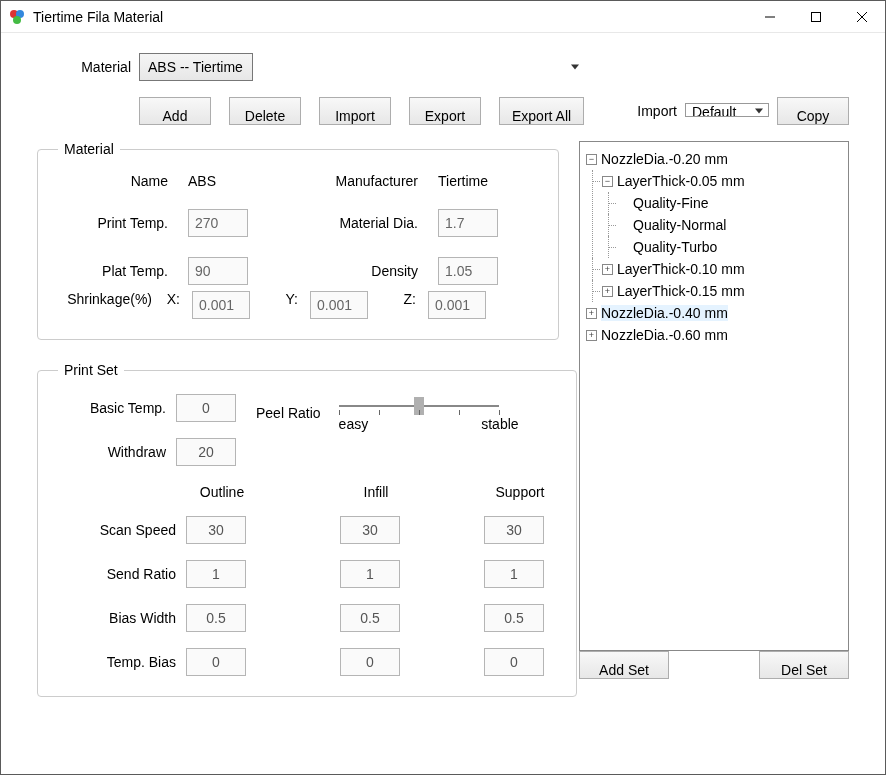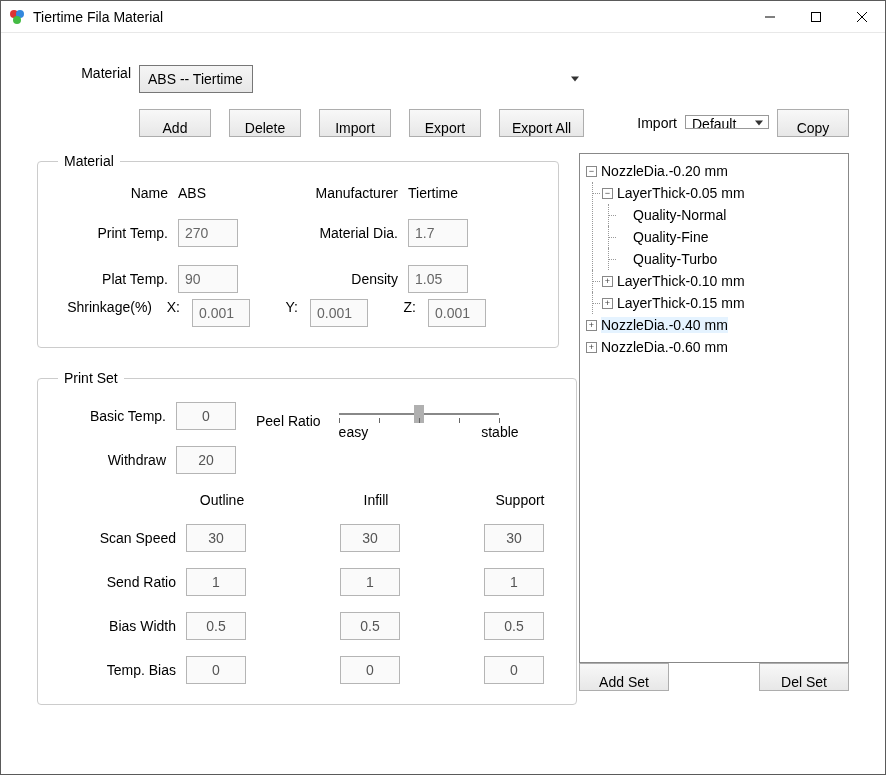--- a/index.html
+++ b/index.html
@@ -22,21 +22,21 @@
   .win-btn svg { width:10px; height:10px; }
 
   .content { padding:20px 36px 20px 36px; }
 
   .row { display:flex; align-items:center; margin-bottom:10px; }
   .label-right { text-align:right; }
   .material-select {
     flex:1; height:28px; border:1px solid #777; background:linear-gradient(#f5f5f5,#e7e7e7);
     padding:0 8px; appearance:none; position:relative;
   }
-  .select-wrap { flex:1; position:relative; margin-left:8px; max-width:450px;margin-top:12px;}
+  .select-wrap { flex:1; position:relative; margin-left:8px; max-width:450px;}
   .select-wrap::after {
     content:""; position:absolute; right:10px; top:50%; transform:translateY(-50%);
     border-left:4px solid transparent; border-right:4px solid transparent; border-top:5px solid #333;
     pointer-events:none;
   }
 
   .btn {
     height:28px; border:1px solid #adadad; background:linear-gradient(#f8f8f8,#e7e7e7);
     padding:10px 12px; min-width:72px; cursor:default;
   }
@@ -47,21 +47,21 @@
 
   .layout-main { display:flex; gap:20px; margin-top:16px; }
   .left-col { flex:1; min-width:0;}
   .right-col { width:270px; }
 
   fieldset.group {
     border:1px solid #ccc; border-radius:4px; padding:16px 20px 20px 20px; margin:0 0 22px 0;
   }
   fieldset.group legend { padding:0 6px; }
 
-  .material-grid { display:grid; grid-template-columns:110px 90px 120px 90px; row-gap:18px; column-gap:10px; align-items:center;}
+  .material-grid { display:grid; grid-template-columns:110px 90px 120px 90px; row-gap:18px; column-gap:10px; align-items:center;gap:20px;}
   .material-grid .lbl { text-align:right;}
   .material-grid input { width:60px; height:28px; border:1px solid #b5b5b5; background:#fafafa; padding:0 6px; color:#666;}
   .material-grid .val-text {}
 
   .shrink-row { display:flex; align-items:flex-start; gap:12px; margin-top:6px;}
   .shrink-row .lbl { width:94px; text-align:right;}
   .shrink-row .axis { width:16px; text-align:right;}
   .shrink-row input { width:58px; height:28px; border:1px solid #b5b5b5; background:#fafafa; color:#666; padding:0 6px; text-align:left;}
 
   .printset-grid {
@@ -312,27 +312,27 @@
               <ul>
                 <li>
                   <div class="tree-node">
                       <span class="tree-toggle">−</span>
                       <span>LayerThick-0.05 mm</span>
                     </div>
                   <ul>
                     <li>
                         <div class="tree-node">
                           <span class="tree-noicon"></span>
-                          <span>Quality-Normal</span>
+                          <span>Quality-Fine</span>
                         </div>
                       </li>
                     <li>
                         <div class="tree-node">
                           <span class="tree-noicon"></span>
-                          <span>Quality-Fine</span>
+                          <span>Quality-Normal</span>
                         </div>
                       </li>
                     <li>
                         <div class="tree-node">
                           <span class="tree-noicon"></span>
                           <span>Quality-Turbo</span>
                         </div>
                       </li>
                   </ul>
                 </li>

